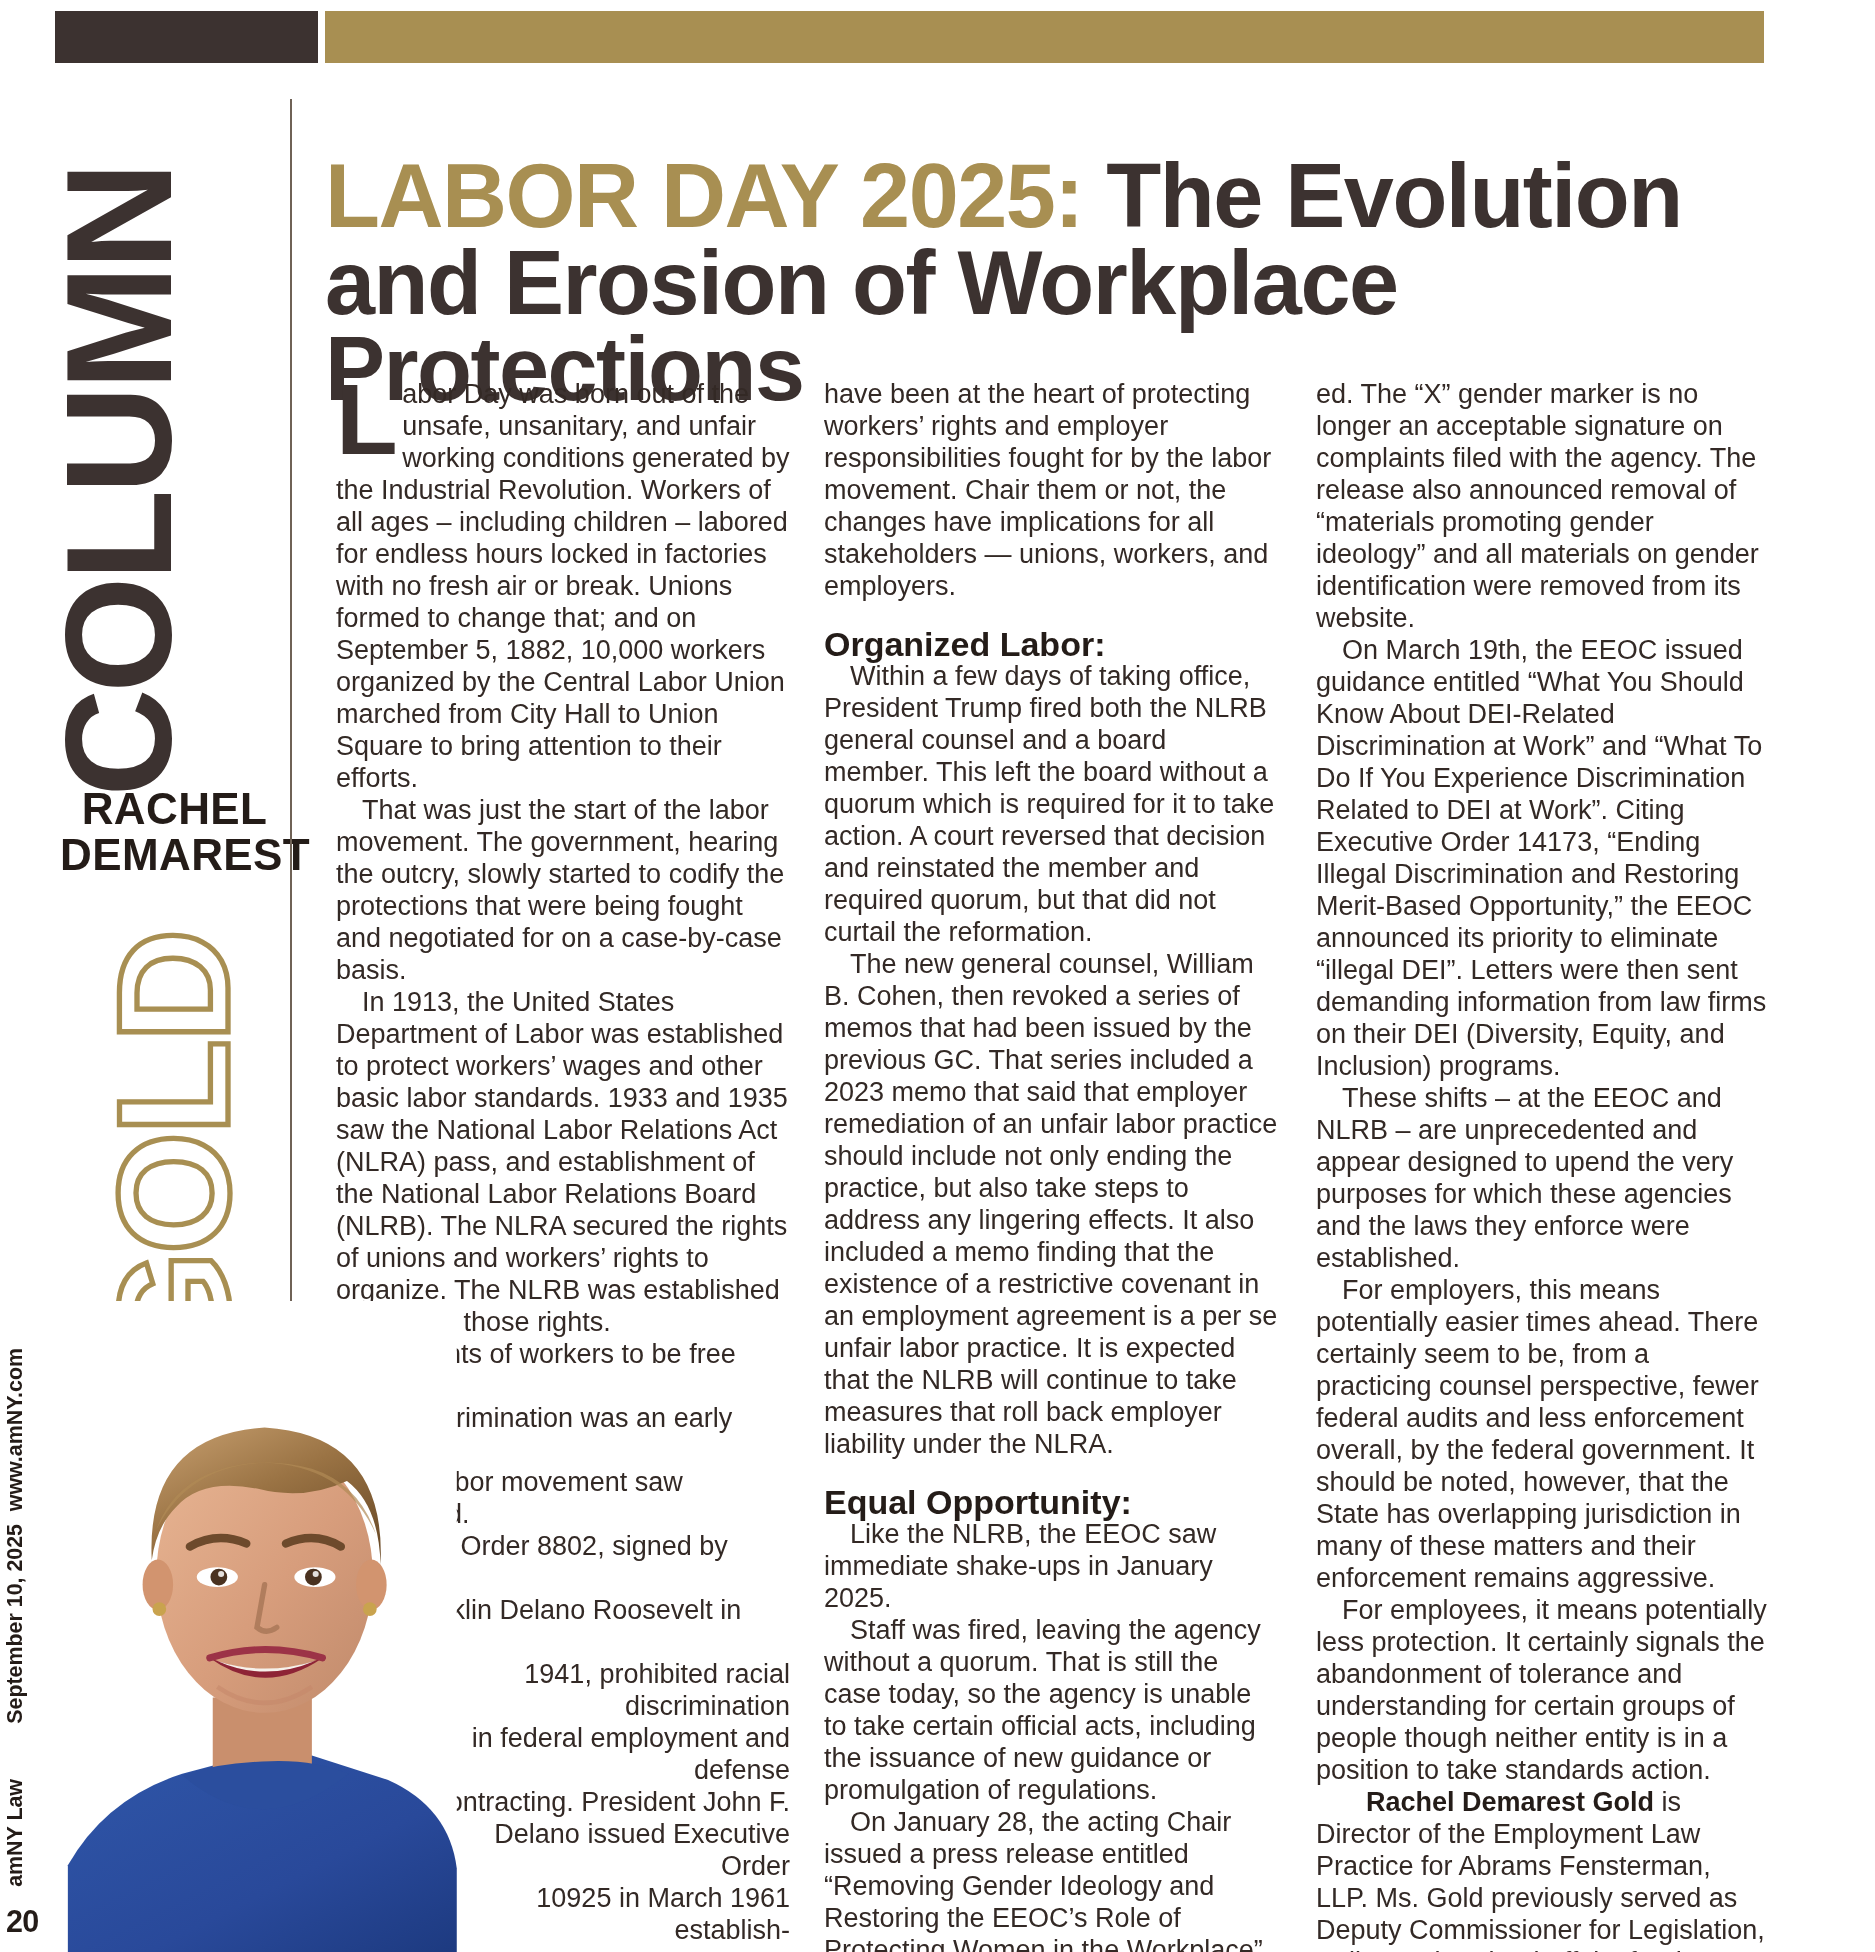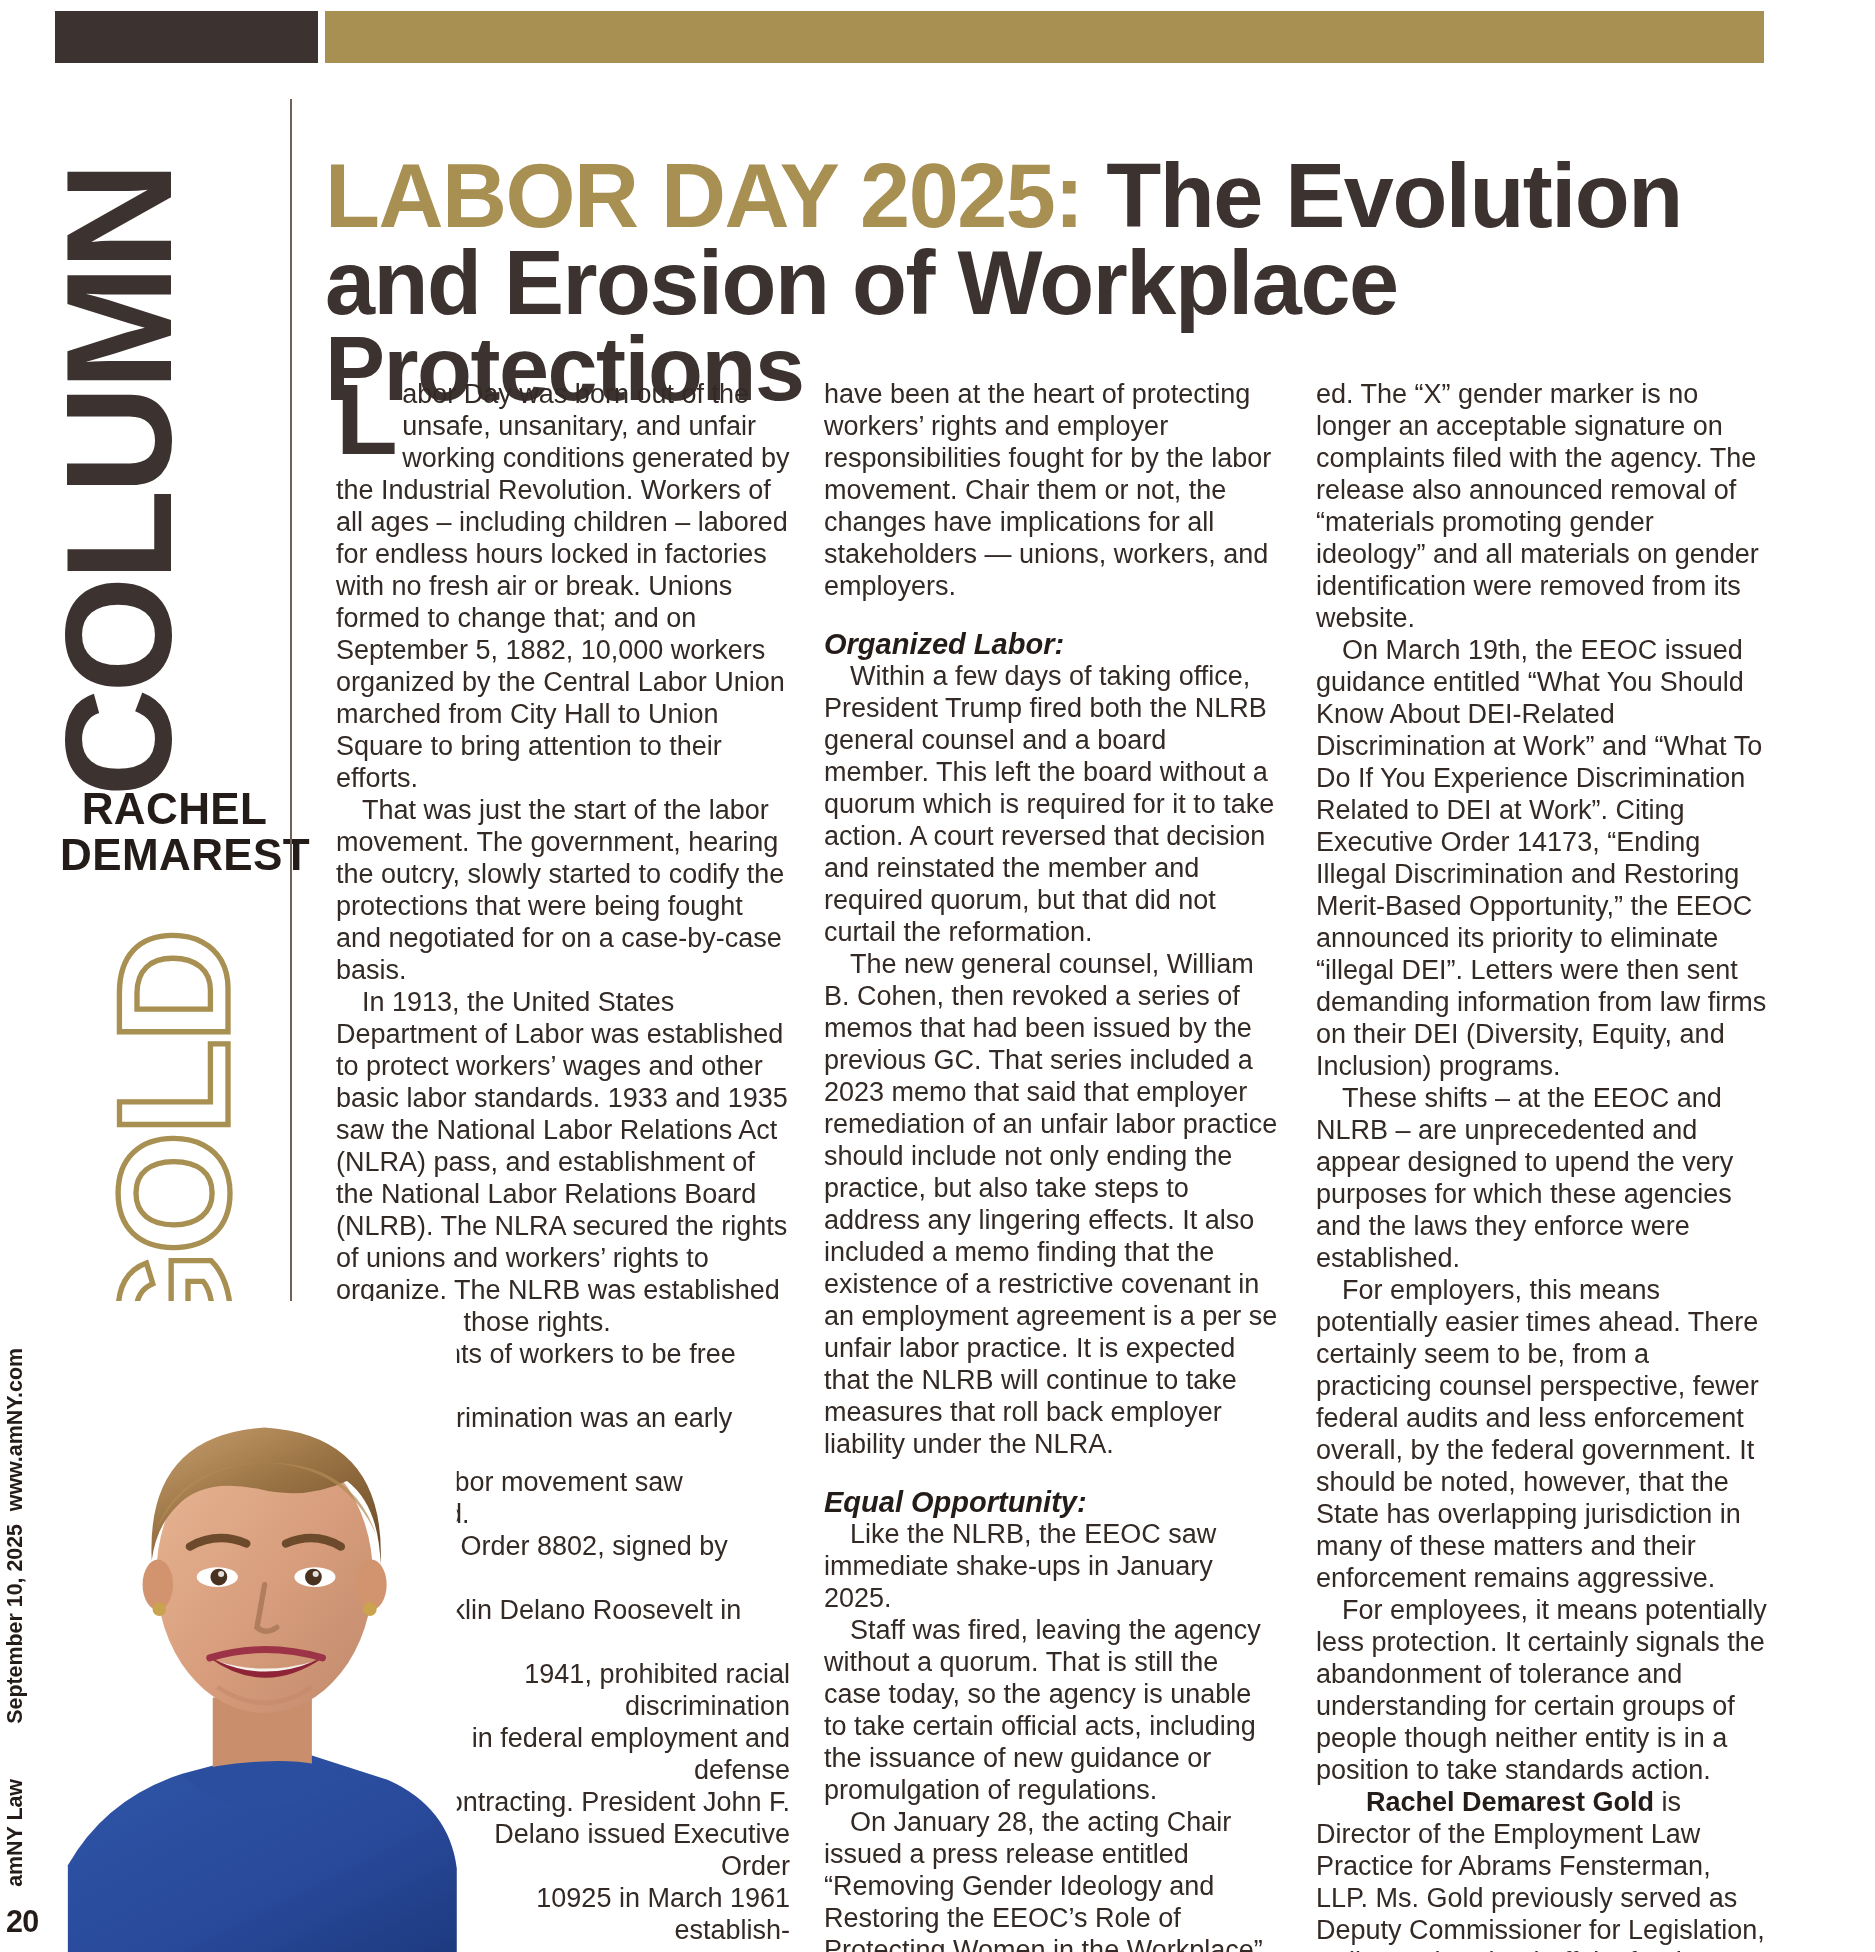--- a/index.html
+++ b/index.html
@@ -99,22 +99,22 @@
     font-family:"Liberation Sans",sans-serif;
     hyphens:none;
   }
   #col1{left:0;}
   #col2{left:488px;}
   #col3{left:980px;}
 
   .col p{margin:0;text-indent:26px;}
   .col p.noindent{text-indent:0;}
   .col h3{
-    margin:26px 0 0 0;font-size:29px;line-height:32px;
-    font-weight:bold;color:#241c18;font-style:italic;
+    margin:26px 0 0 0;font-size:34px;line-height:32px;
+    font-weight:bold;color:#241c18;
   }
   .col .bio b{font-weight:bold;color:#241c18;margin-left:24px;}
 
   
   #dropcap{
     float:left;font-size:101px;line-height:73px;font-weight:bold;
     color:#3c3230;margin:4.6px 4.6px 0 0;
     font-family:"Liberation Sans",sans-serif;
   }
 

